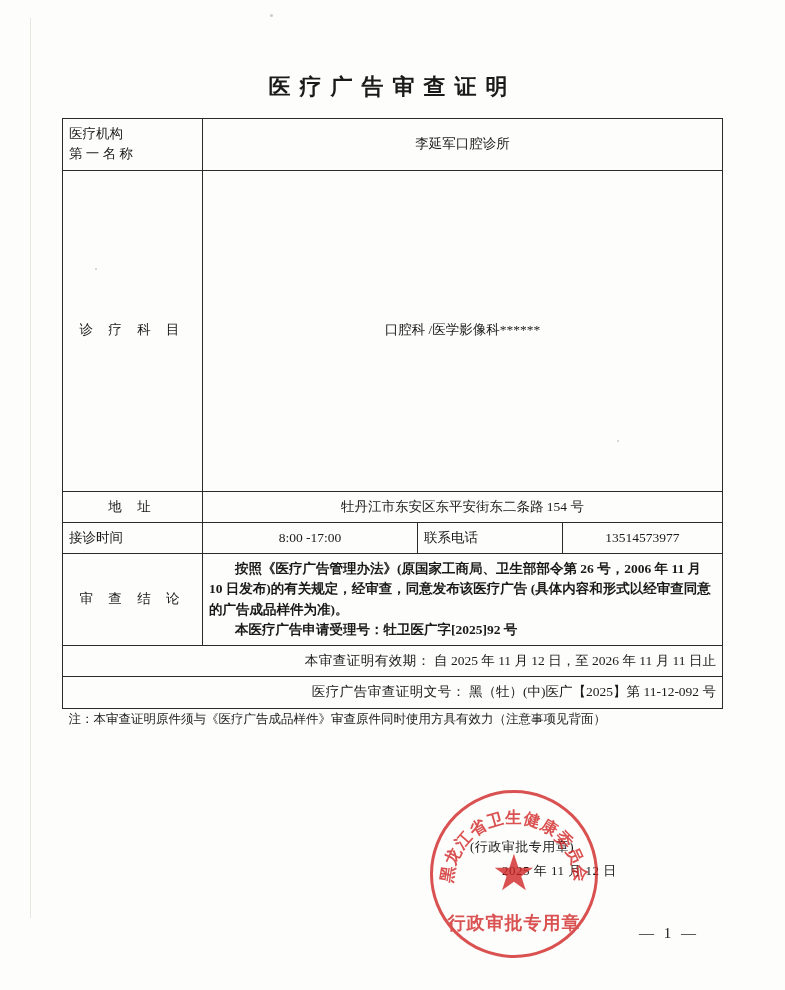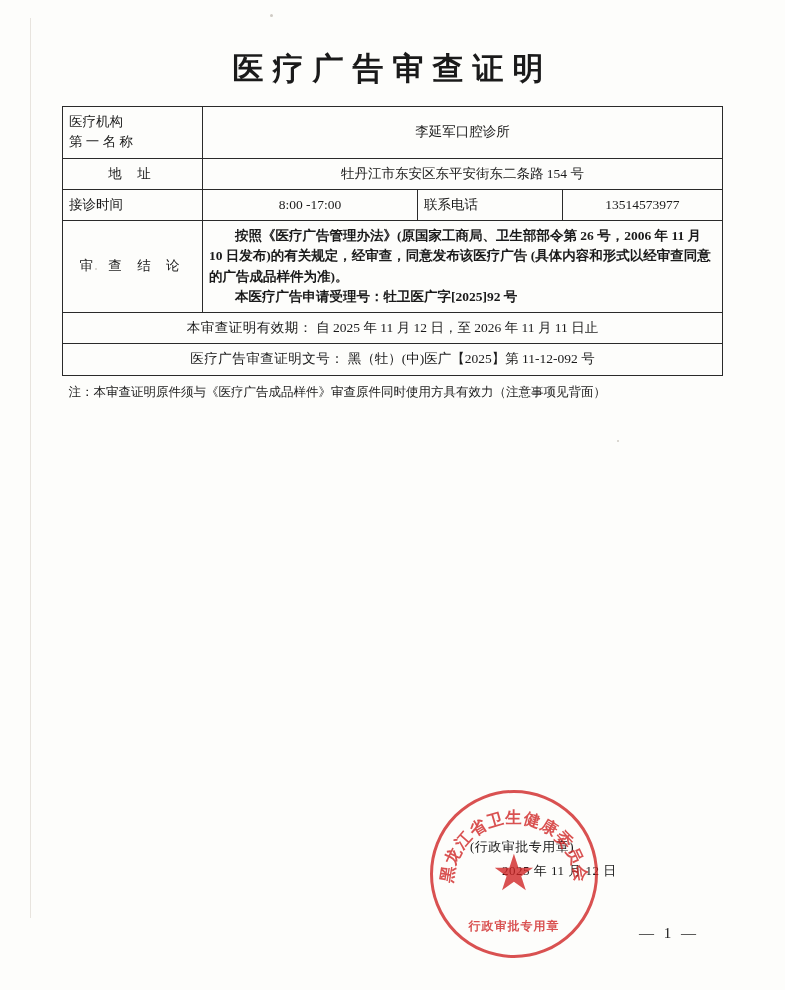--- a/index.html
+++ b/index.html
@@ -16,24 +16,24 @@
     overflow: hidden;
   }
   .page {
     position: relative;
     width: 785px;
     height: 990px;
     box-sizing: border-box;
   }
   .doc-title {
     text-align: center;
-    font-size: 31px;
+    font-size: 22px;
     letter-spacing: 9px;
     font-weight: bold;
-    padding-top: 48px;
+    padding-top: 72px;
     padding-bottom: 16px;
     font-family: "Liberation Serif", "DejaVu Serif", serif;
   }
   table.cert {
     border-collapse: collapse;
     width: 660px;
     margin: 0 auto;
     table-layout: fixed;
   }
   table.cert td {
@@ -78,30 +78,30 @@
   }
   .concl p {
     margin: 0;
     text-indent: 0;
   }
   .concl p.indent {
     text-indent: 26px;
   }
   .valid-row td {
     font-size: 13.5px;
-    text-align: center;
+    text-align: right;
     padding-left: 10px;
     margin-left: 46px;
   }
   .valid-label {
     letter-spacing: 0.5px;
   }
   .note {
     width: 660px;
-    margin: 6px auto 0 auto;
+    margin: 0 auto 0 auto;
     font-size: 12.5px;
     line-height: 1.6;
     text-align: left;
     padding-left: 6px;
     box-sizing: border-box;
   }
   .seal {
     position: absolute;
     left: 430px;
     top: 790px;
@@ -135,21 +135,21 @@
     fill: #cf2222;
     font-weight: bold;
     letter-spacing: 1px;
   }
   .seal-bottom {
     position: absolute;
     left: 0;
     bottom: 20px;
     width: 100%;
     text-align: center;
-    font-size: 12px;
+    font-size: 18px;
     font-weight: bold;
     color: #cf2222;
     letter-spacing: 1px;
   }
   .issuer-line {
     position: absolute;
     left: 470px;
     top: 838px;
     font-size: 13px;
     color: #1a1a1a;
@@ -204,20 +204,24 @@
     <tbody>
       <tr>
         <td class="lbl">
           <div>医疗机构</div>
           <div>第 一 名 称</div>
         </td>
         <td class="val-center" colspan="3">李延军口腔诊所</td>
       </tr>
 
 
+      <tr>
+        <td class="lbl-sp tall">诊 疗 科 目</td>
+        <td class="dept-val tall" colspan="3">口腔科  /医学影像科******</td>
+      </tr>
 
       <tr>
         <td class="lbl-sp">地    址</td>
         <td class="val-center" colspan="3">牡丹江市东安区东平安街东二条路 154 号</td>
       </tr>
 
       <tr>
         <td class="lbl">接诊时间</td>
         <td class="val-center">8:00 -17:00</td>
         <td class="lbl">联系电话</td>

